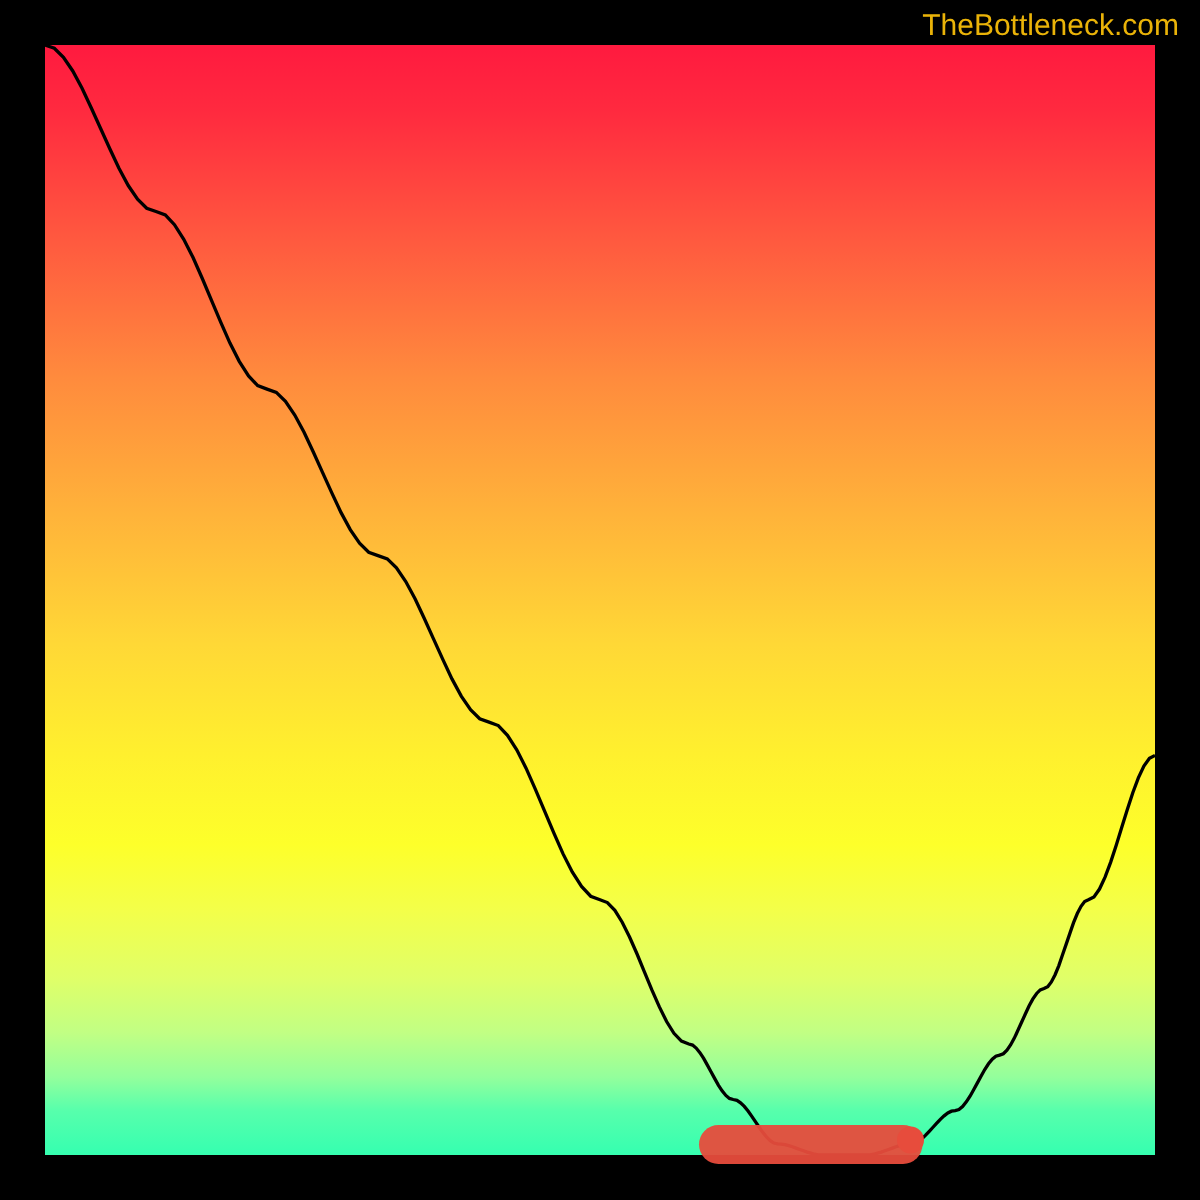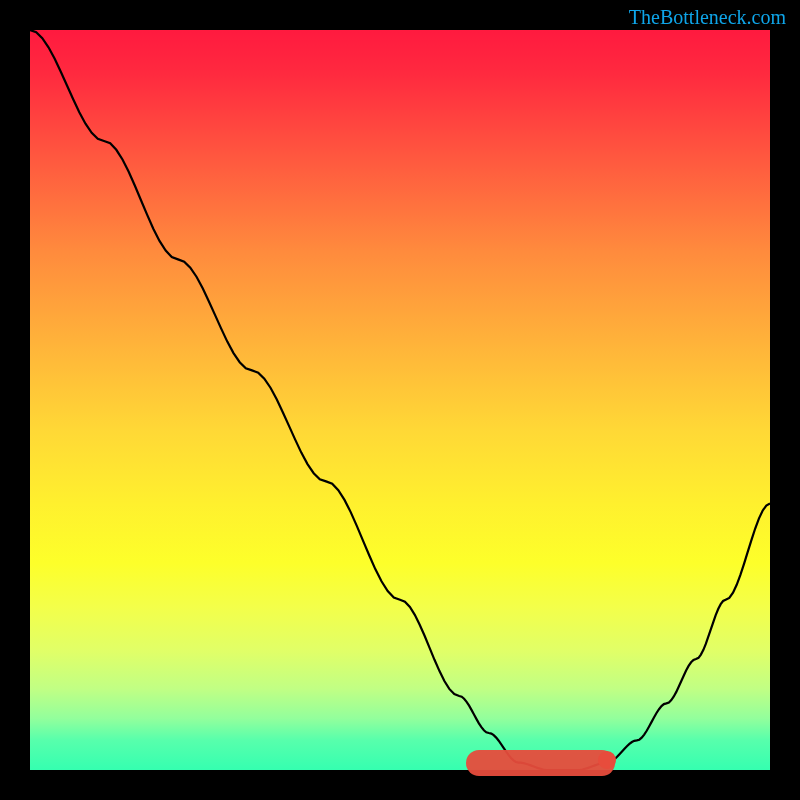--- a/index.html
+++ b/index.html
@@ -7,22 +7,22 @@
     width: 800px;
     height: 800px;
     background: #000000;
     position: relative;
     overflow: hidden;
   }
   .watermark {
     position: absolute;
     top: 6px;
     right: 14px;
-    color: #0ea5e9;
-    font-family: Liberation Serif, serif;
+    color: #eab308;
+    font-family: Liberation Sans, sans-serif;
     font-size: 20px;
     z-index: 10;
   }
   .plot-area {
     position: absolute;
     left: 30px;
     top: 30px;
     width: 740px;
     height: 740px;
   }

